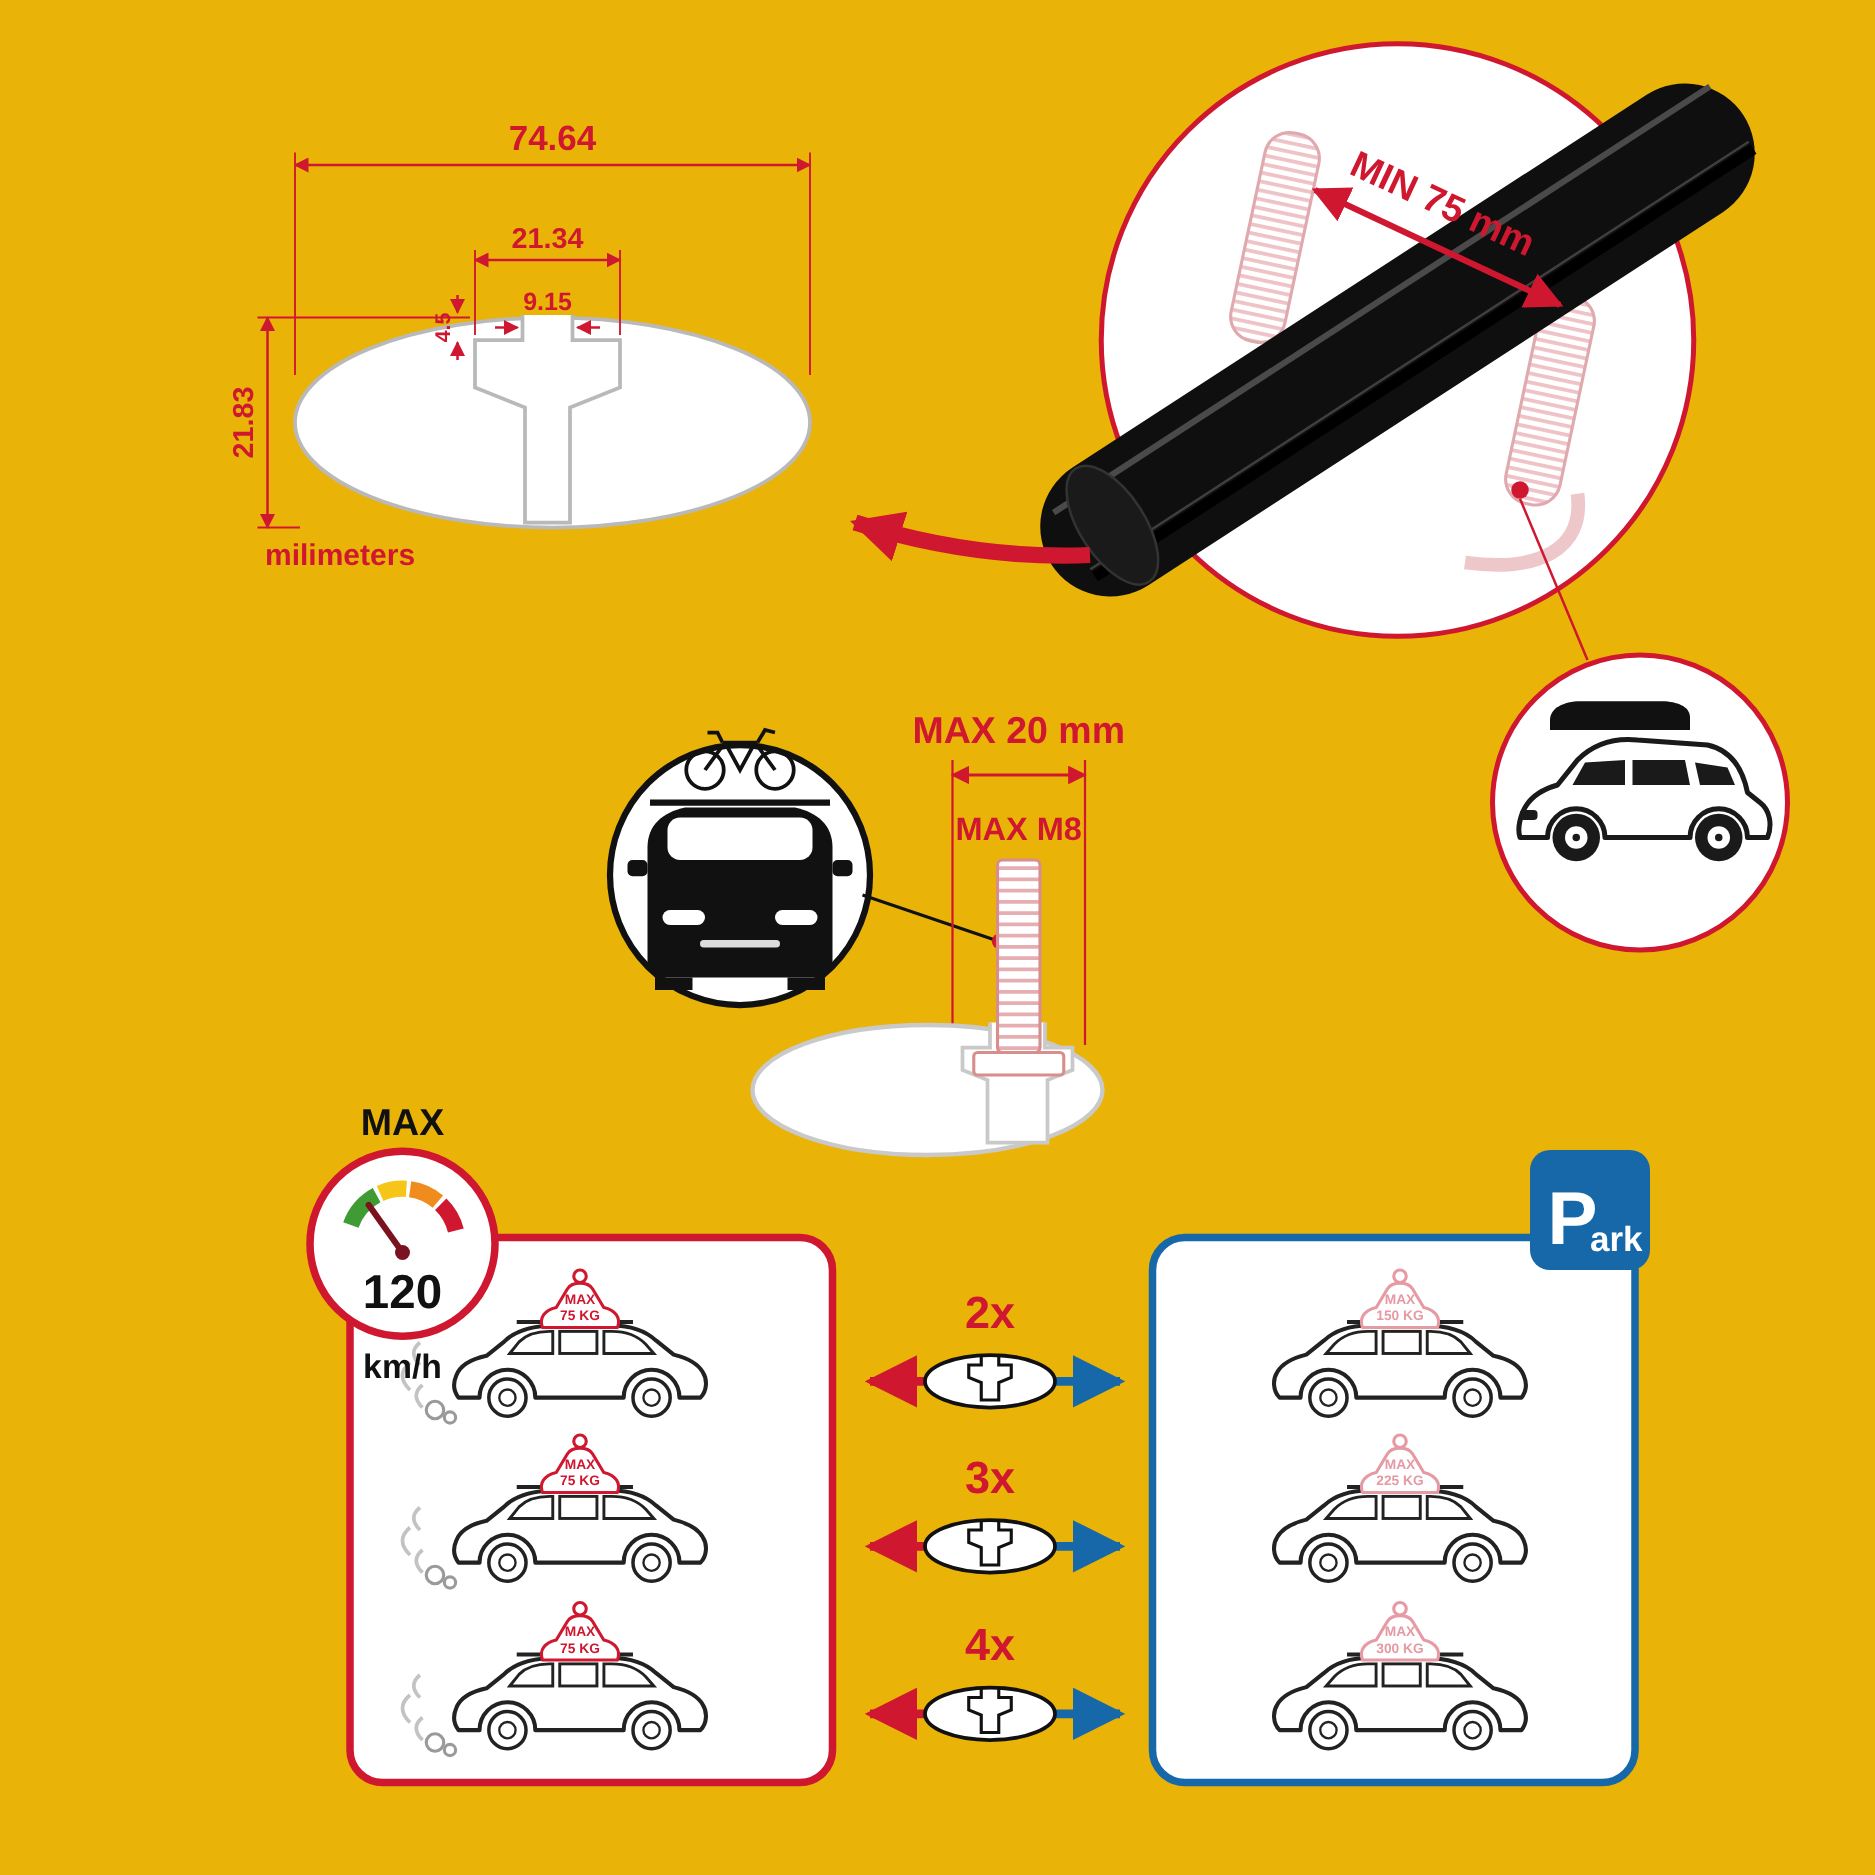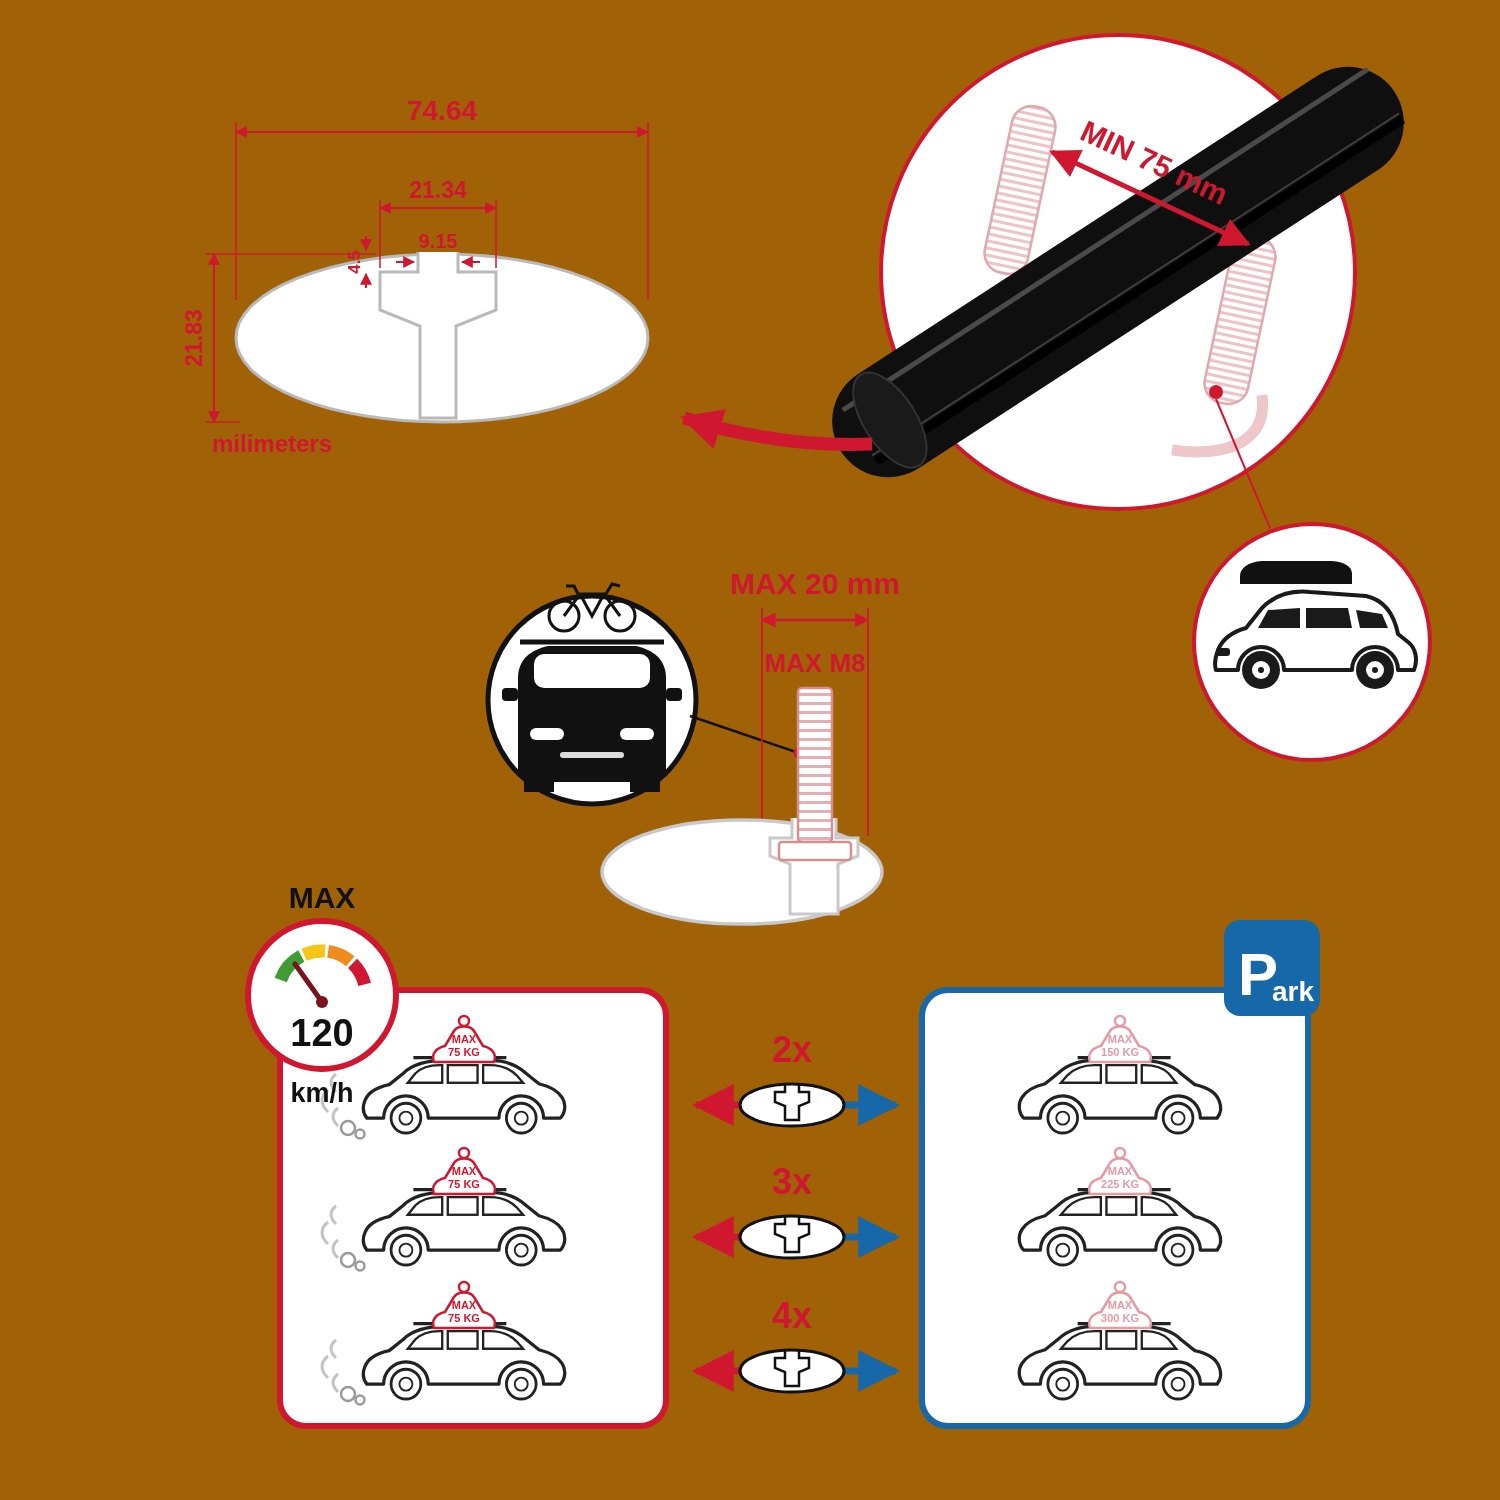--- a/index.html
+++ b/index.html
@@ -1,16 +1,16 @@
 <!DOCTYPE html>
 <html><head>
 <meta charset="utf-8">
 <style>
   html,body{margin:0;padding:0;background:#fff;}
-  .canvas{position:relative;width:1500px;height:1500px;background:#a16207;overflow:hidden;}
+  .canvas{position:relative;width:1500px;height:1500px;background:#eab308;overflow:hidden;}
   svg{display:block;}
   text{font-family:"Liberation Sans","DejaVu Sans",sans-serif;}
 </style>
 </head>
 <body>
 
 <div class="canvas">
 <svg width="1500" height="1500" viewBox="0 0 1500 1500">
 
   <defs>

